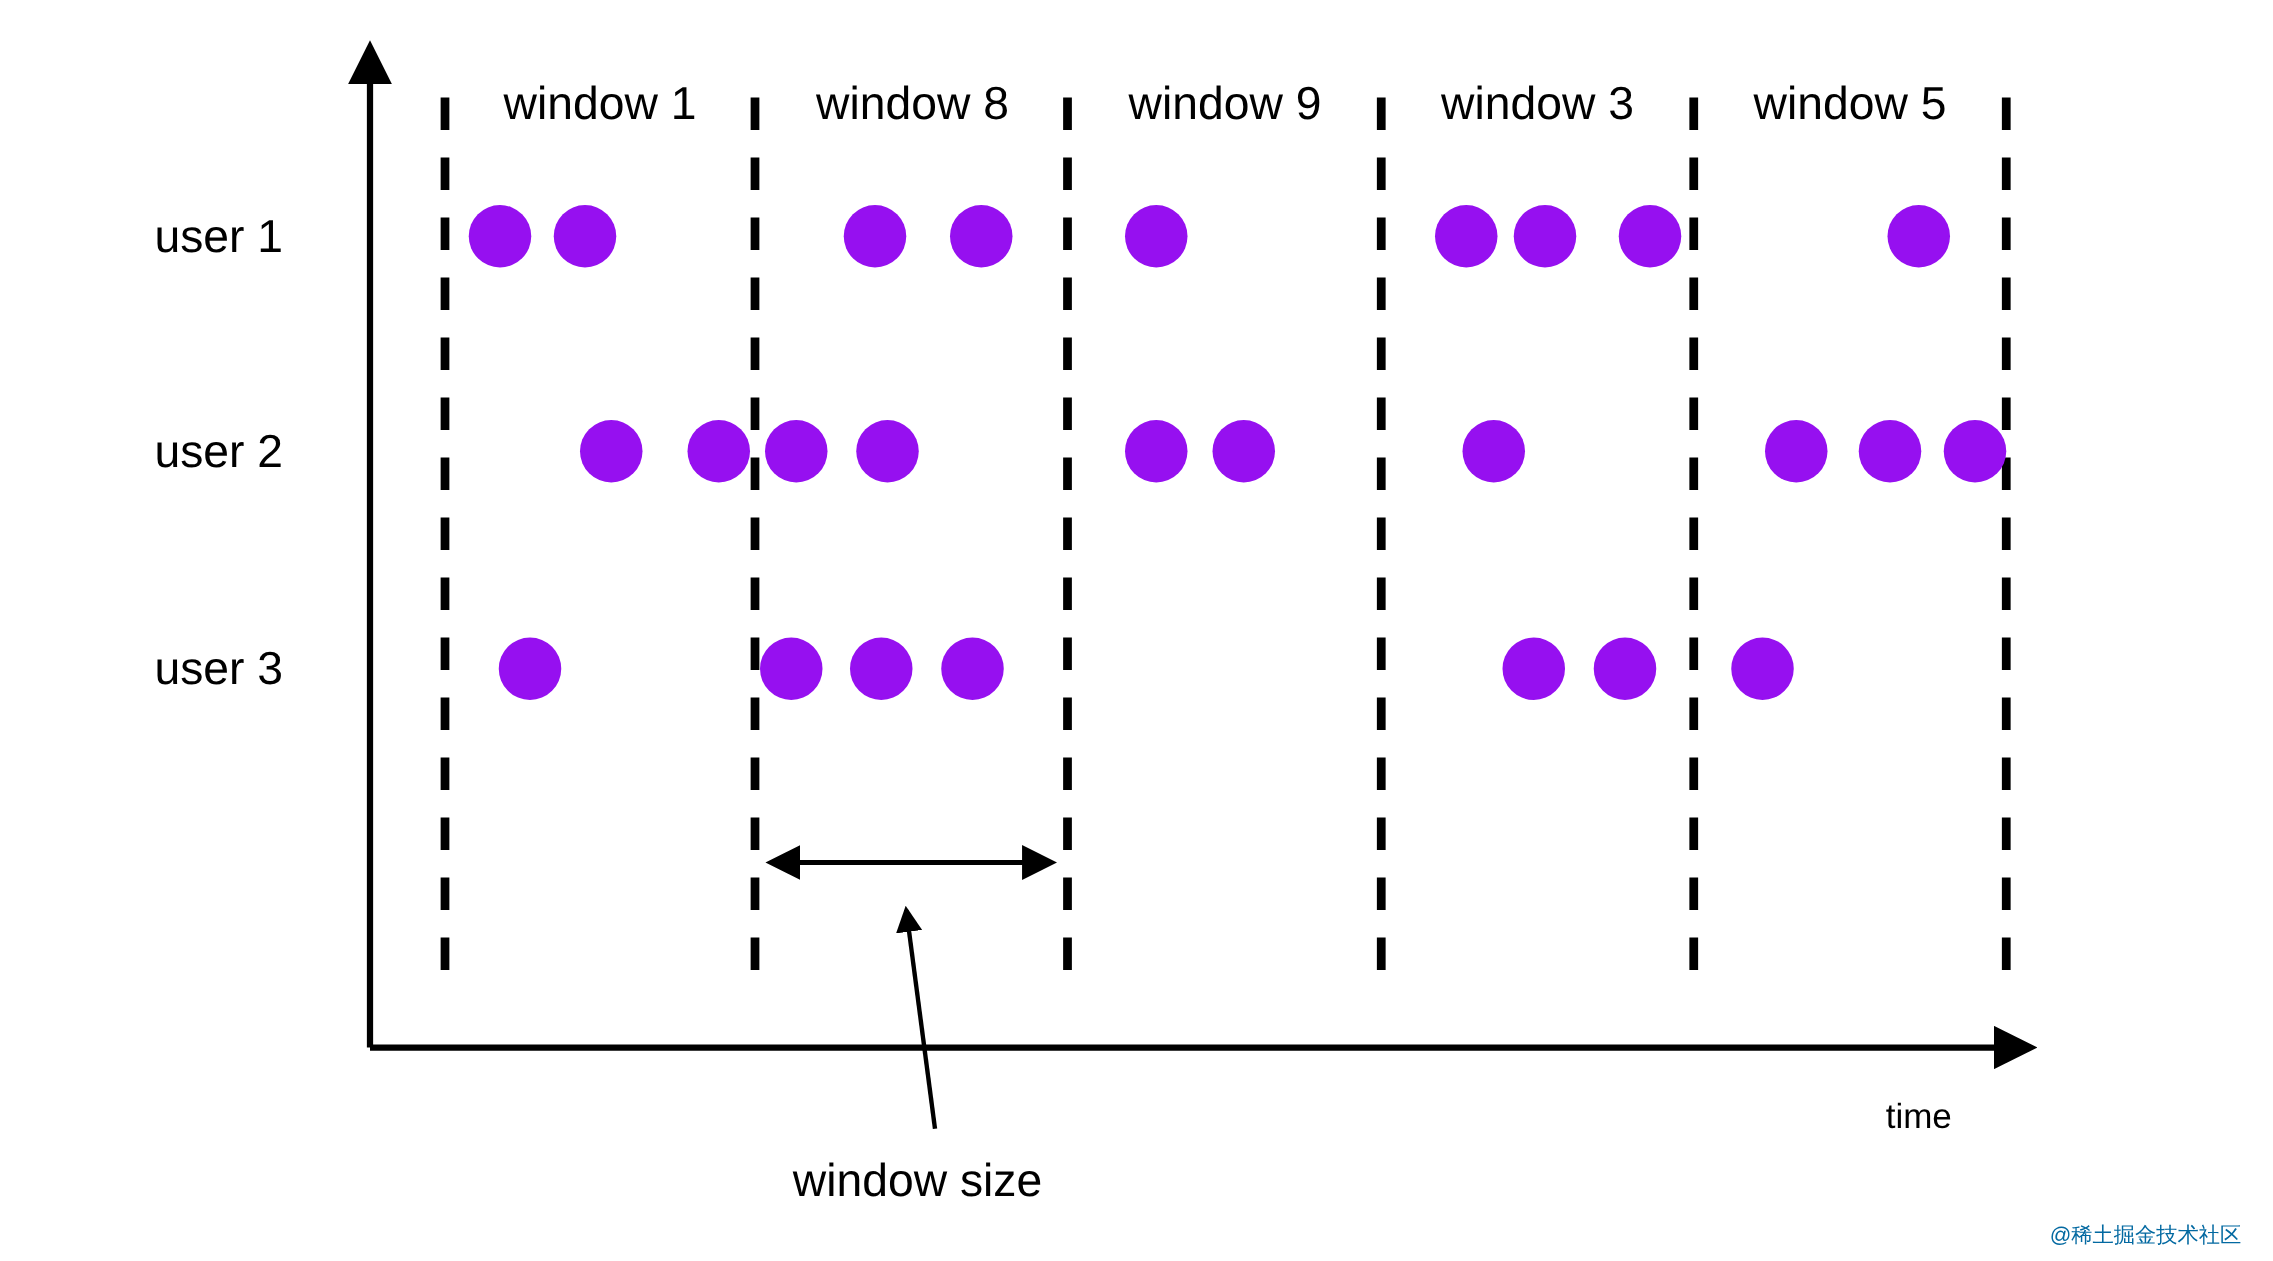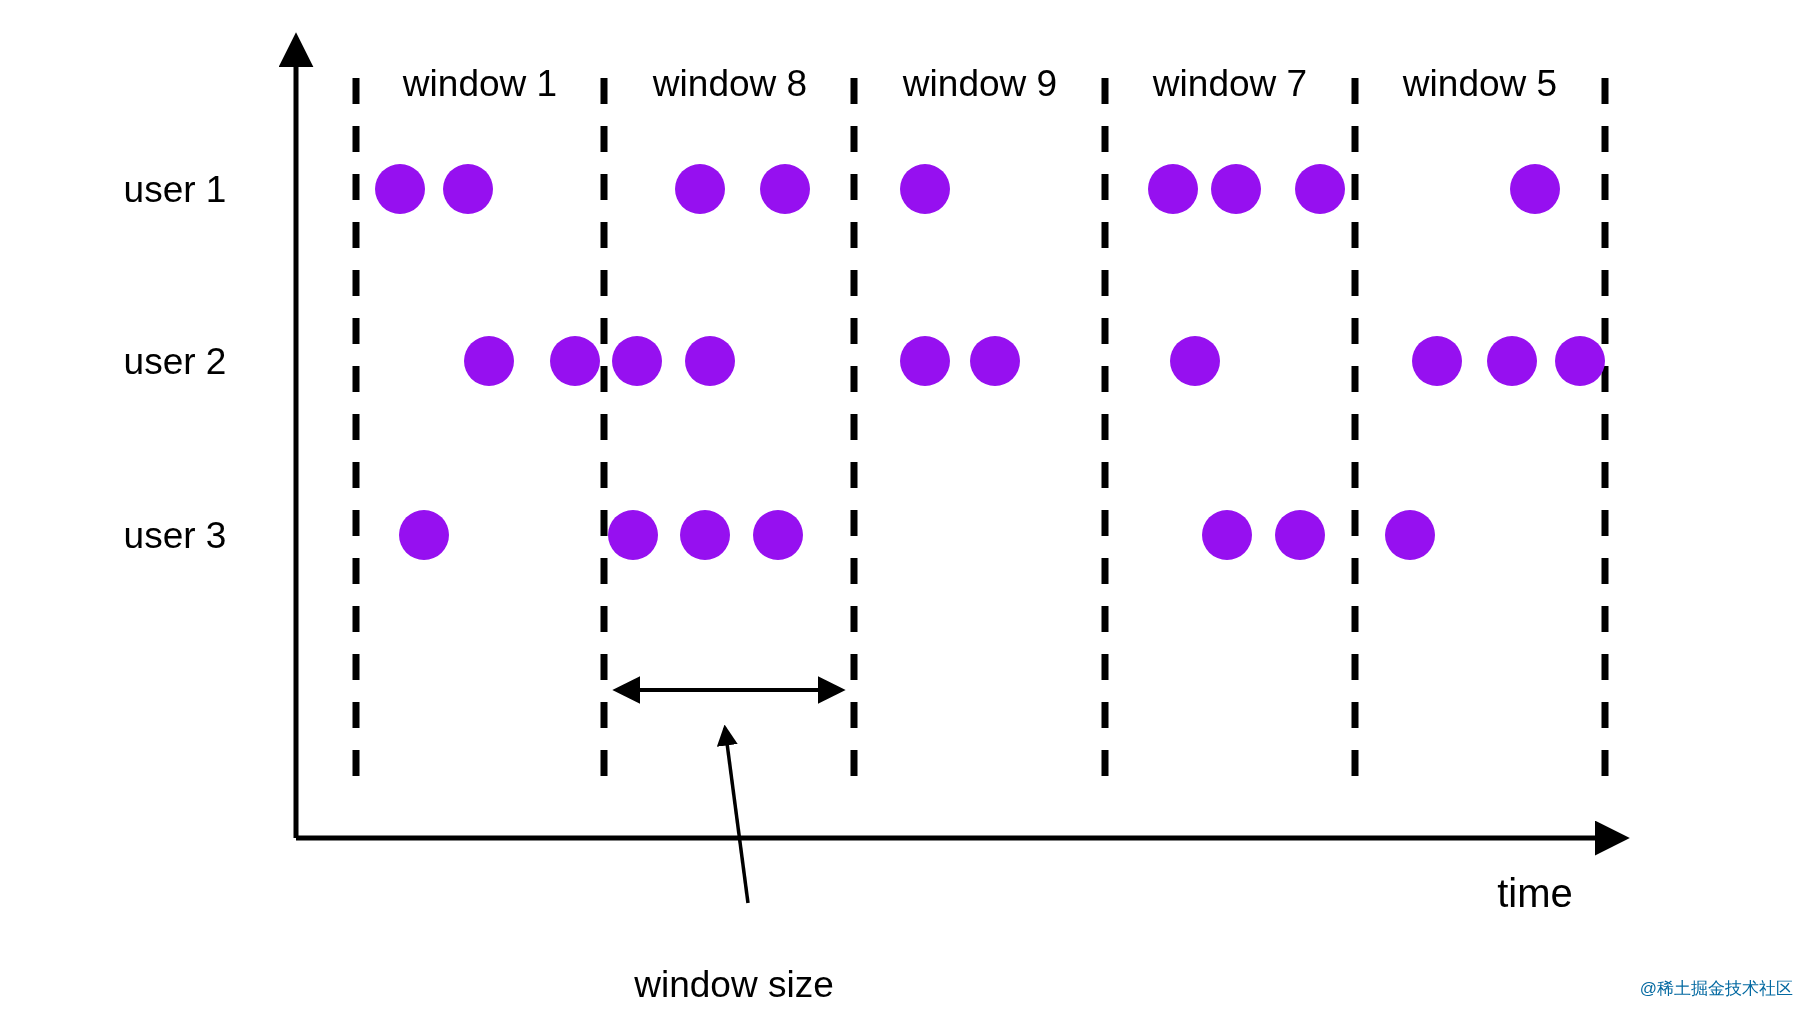--- a/index.html
+++ b/index.html
@@ -9,22 +9,22 @@
   #stage{position:relative;width:1818px;height:1009px;background:#fff;}
   svg#diagram{position:absolute;left:0;top:0;width:1818px;height:1009px;display:block;}
   .axis-line{stroke:#000;stroke-width:5;fill:none;}
   .win-div{stroke:#000;stroke-width:7;fill:none;stroke-dasharray:26 22;stroke-linecap:butt;}
   .dot{fill:#9610F0;}
   .ann-line{stroke:#000;stroke-width:4;fill:none;}
   .ann-thin{stroke:#000;stroke-width:3.5;fill:none;}
   .lbl{position:absolute;color:#000;white-space:nowrap;}
   .window-label{font-size:37px;line-height:1;transform:translate(-50%,-50%);}
   .user-label{font-size:37px;line-height:1;transform:translate(-50%,-50%);}
-  .time-label{font-size:40px;line-height:1;transform:translate(-50%,-50%);}
-  .winsize-label{font-size:37px;line-height:1;transform:translate(-50%,-50%);margin-top:40px;}
+  .time-label{font-size:28px;line-height:1;transform:translate(-50%,-50%);}
+  .winsize-label{font-size:37px;line-height:1;transform:translate(-50%,-50%);}
   .watermark{font-size:17px;color:#0369a1;transform:translate(-100%,-50%);}
 </style>
 </head>
 <body>
 
 <div id="stage">
 
   <svg id="diagram" viewBox="0 0 1818 1009">
     <defs>
       <marker id="arrowEnd" viewBox="0 0 12 12" refX="10" refY="6" markerWidth="7" markerHeight="7" orient="auto-start-reverse">
@@ -92,21 +92,21 @@
     </g>
 
     <g>
       <line class="ann-thin" x1="748" y1="903" x2="725" y2="728" marker-end="url(#arrowThin)"></line>
     </g>
   </svg>
 
   <div class="lbl window-label" style="left:480px;  top:83px;text-align:center;">window 1</div>
   <div class="lbl window-label" style="left:730px;  top:83px;">window 8</div>
   <div class="lbl window-label" style="left:980px;  top:83px;">window 9</div>
-  <div class="lbl window-label" style="left:1230px; top:83px;">window 7</div>
+  <div class="lbl window-label" style="left:1230px; top:83px;">window 3</div>
   <div class="lbl window-label" style="left:1480px; top:83px;">window 5</div>
 
   <div class="lbl user-label" style="left:175px; top:189px;">user 1</div>
   <div class="lbl user-label" style="left:175px; top:361px;">user 2</div>
   <div class="lbl user-label" style="left:175px; top:535px;">user 3</div>
 
   <div class="lbl time-label" style="left:1535px; top:893px;">time</div>
 
   <div class="lbl winsize-label" style="left:734px; top:944px;">window size</div>
 

